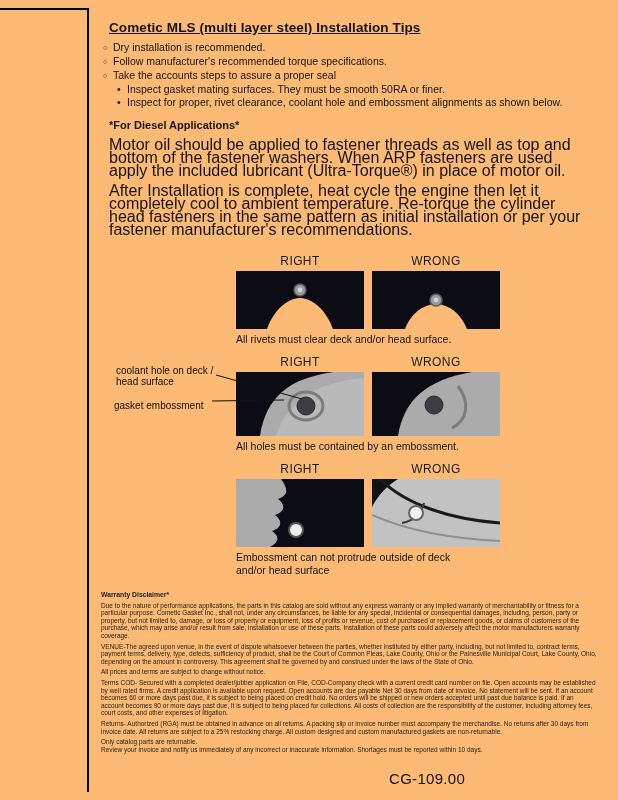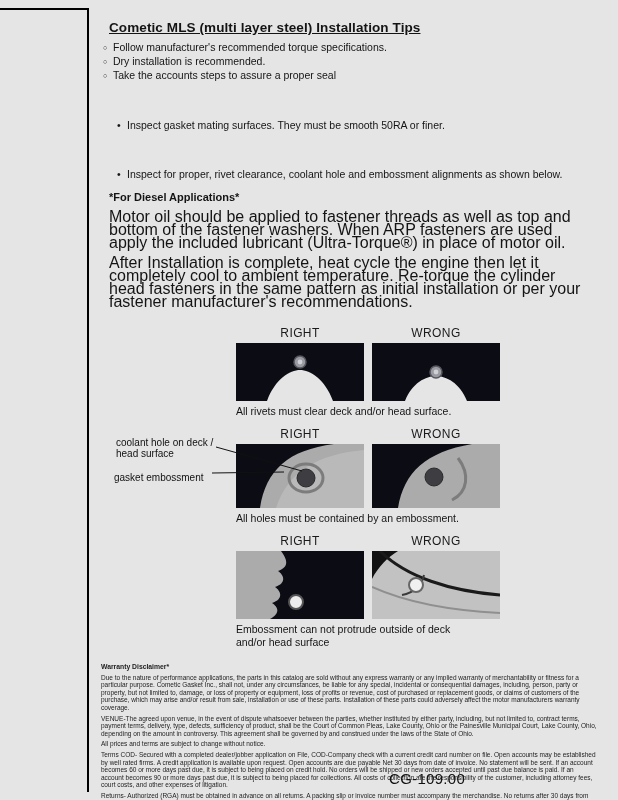--- a/index.html
+++ b/index.html
@@ -1,29 +1,29 @@
 <!DOCTYPE html>
 <html><head>
 <meta charset="utf-8">
 <style>
   * { margin:0; padding:0; box-sizing:border-box; }
   html,body { background:#ffffff; }
   body { font-family:"Liberation Sans", sans-serif; color:#141414; }
-  .page { position:relative; width:618px; height:800px; background:#e5e5e5; overflow:hidden; }
+  .page { position:relative; width:618px; height:800px; background:#fdba74; overflow:hidden; }
 
   .edge-top { position:absolute; left:0; top:8px; width:88px; height:2px; background:#000; }
   .edge-left { position:absolute; left:87px; top:8px; width:2px; height:784px; background:#000; }
 
   .content { position:absolute; left:101px; top:20px; width:500px; }
 
   .title { font-size:13.5px; font-weight:bold; text-decoration:underline; margin-left:8px; letter-spacing:0.1px; }
 
   .tips { margin-top:6px; margin-left:2px; }
   .tip, .subtip { font-size:10.5px; line-height:13px; display:flex; align-items:flex-start; }
-  .subtip { margin-left:14px;margin-top:36px; }
+  .subtip { margin-left:14px; }
   .marker { width:10px; flex:0 0 10px; text-align:left; }
   .circ::before { content:"○"; font-size:7px; position:relative; top:-1px; }
   .dot::before { content:"•"; font-size:10.5px; }
 
   .diesel-heading { margin-top:10px; margin-left:8px; font-size:11px; font-weight:bold; }
   .para { margin-top:7px; margin-left:8px; width:480px; font-size:16px; line-height:13px; }
   .note { margin-top:9px; margin-left:8px; font-size:10.5px; line-height:13px; }
 
   .figures { margin-top:18px; margin-left:135px; width:264px; }
   .figrow { position:relative; margin-bottom:9px; }
@@ -54,25 +54,25 @@
 <div class="page">
   <div class="edge-top"></div>
   <div class="edge-left"></div>
 
   <div class="content">
     <div class="title">Cometic MLS (multi layer steel) Installation Tips</div>
 
     <div class="tips">
       <div class="tip">
         <span class="marker circ"></span>
-        <span>Follow manufacturer's recommended torque specifications.</span>
+        <span>Dry installation is recommended.</span>
       </div>
       <div class="tip">
         <span class="marker circ"></span>
-        <span>Dry installation is recommended.</span>
+        <span>Follow manufacturer's recommended torque specifications.</span>
       </div>
       <div class="tip">
         <span class="marker circ"></span>
         <span>Take the accounts steps to assure a proper seal</span>
       </div>
       <div class="subtip">
         <span class="marker dot"></span>
         <span>Inspect gasket mating surfaces.  They must be smooth 50RA or finer.</span>
       </div>
       <div class="subtip">

